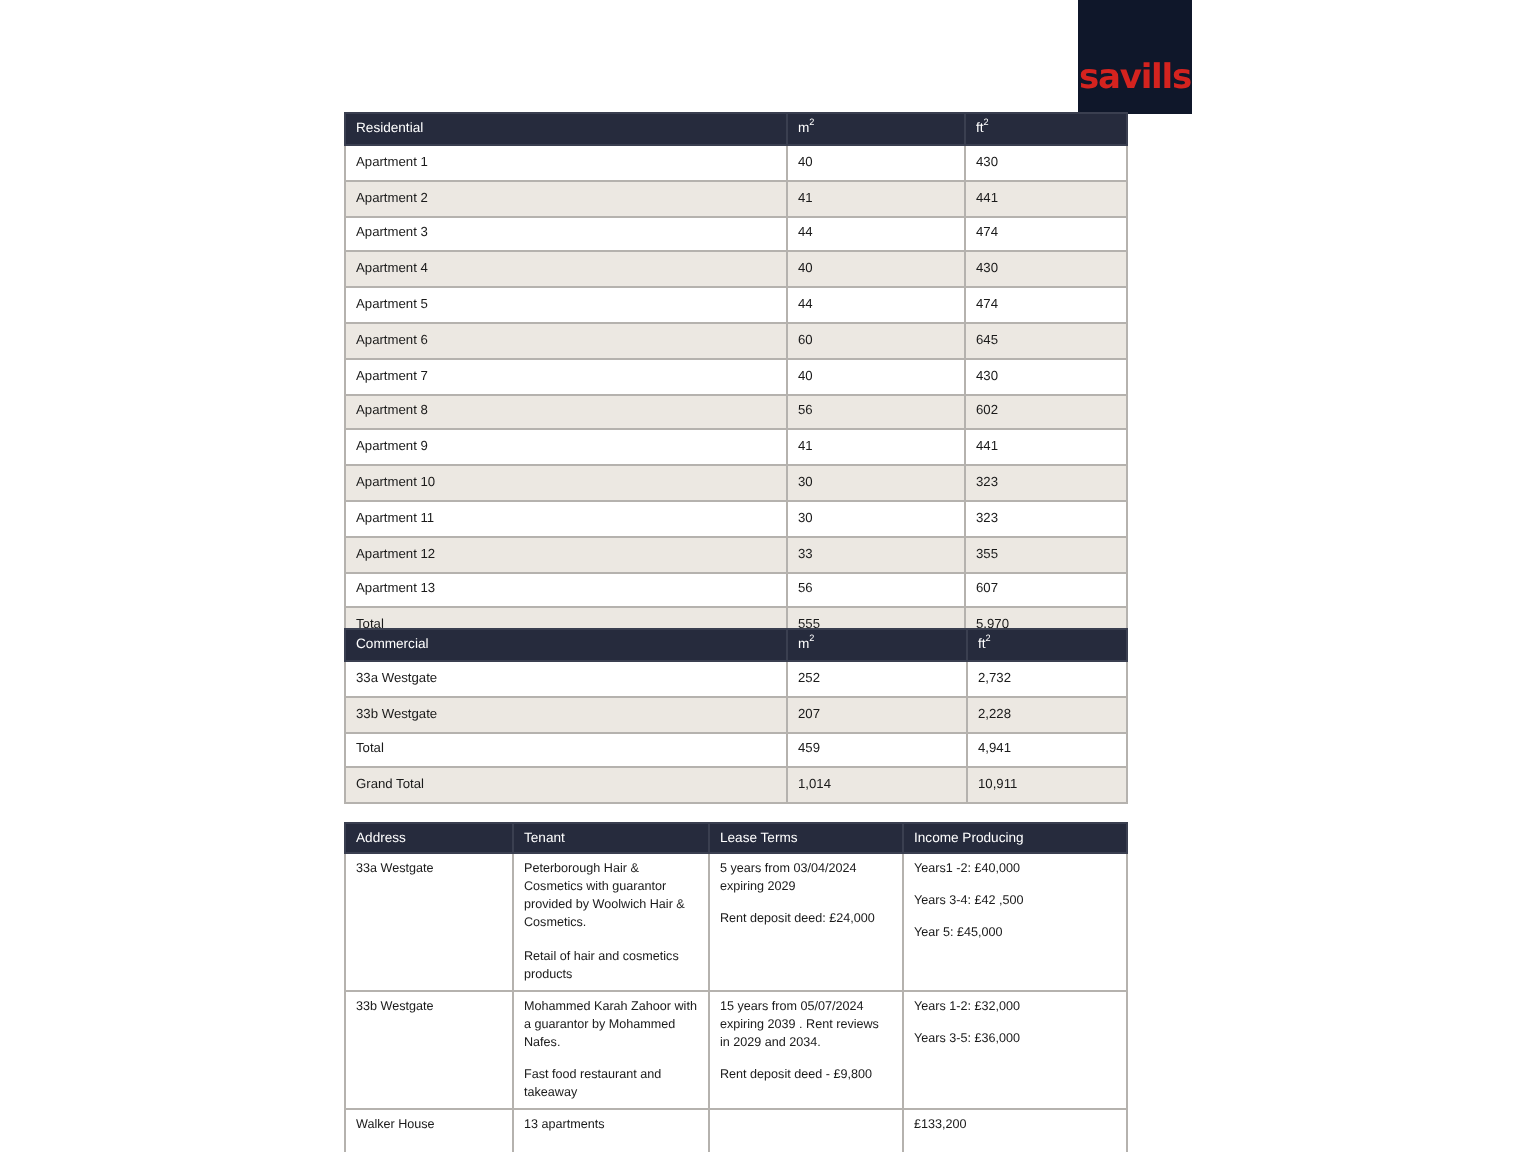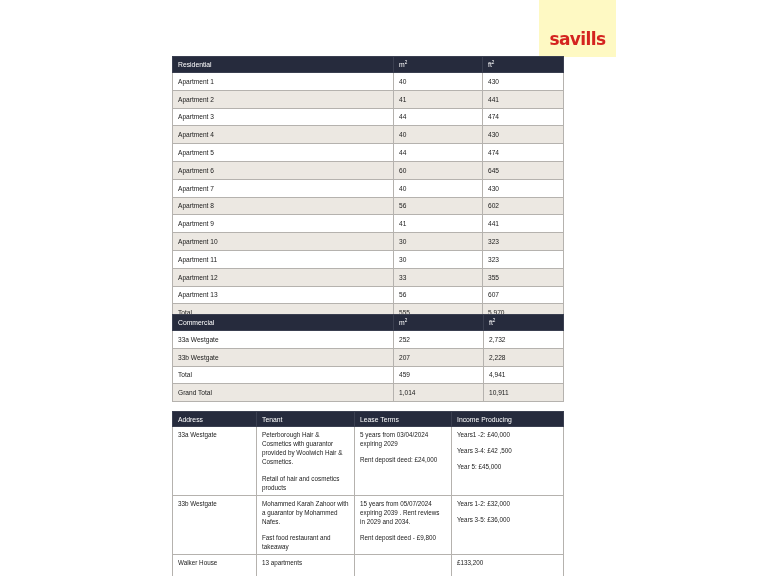--- a/index.html
+++ b/index.html
@@ -16,23 +16,23 @@
     font-family: "Liberation Sans", sans-serif;
     color: #1a1a1a;
     -webkit-font-smoothing: antialiased;
   }
 
   
   #logo-block {
     position: absolute;
     left: 539px;
     top: 0px;
-    width: 77px;
+    width: 57px;
     height: 57px;
-    background: #fef9c3;
+    background: #0f172a;
     display: flex;
     align-items: flex-end;
     justify-content: center;
   }
   #logo-wordmark {
     color: #d4231f;
     font-family: "DejaVu Sans", sans-serif;
     font-size: 17px;
     font-weight: bold;
     letter-spacing: -0.6px;

